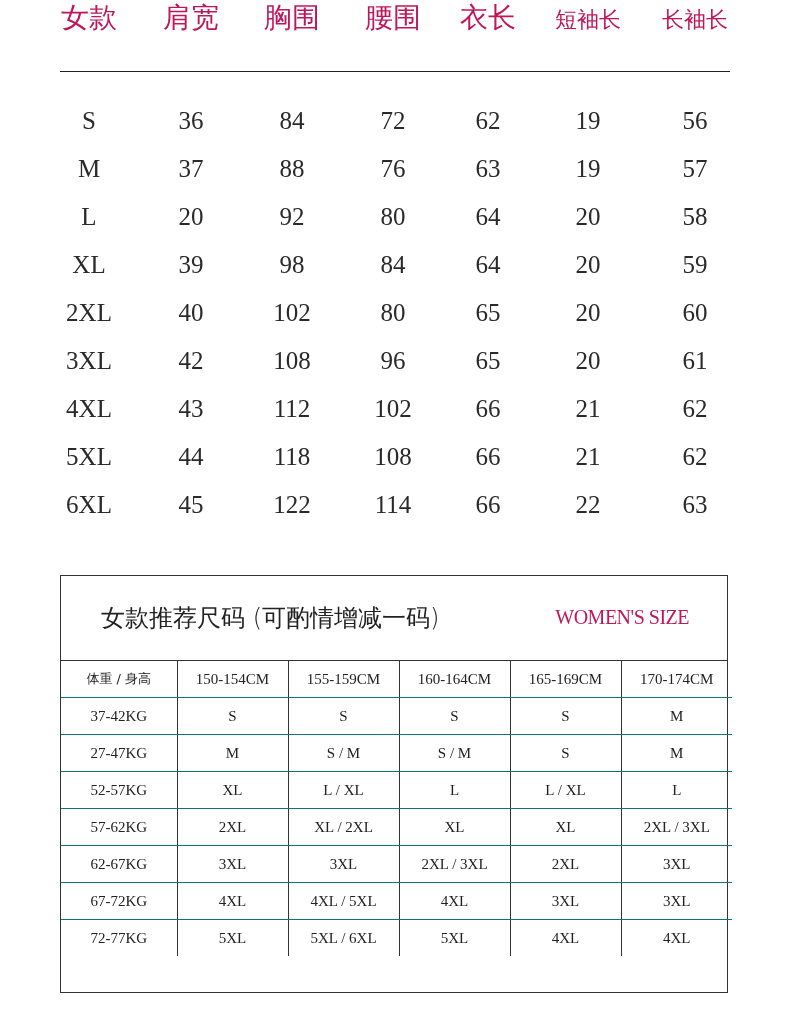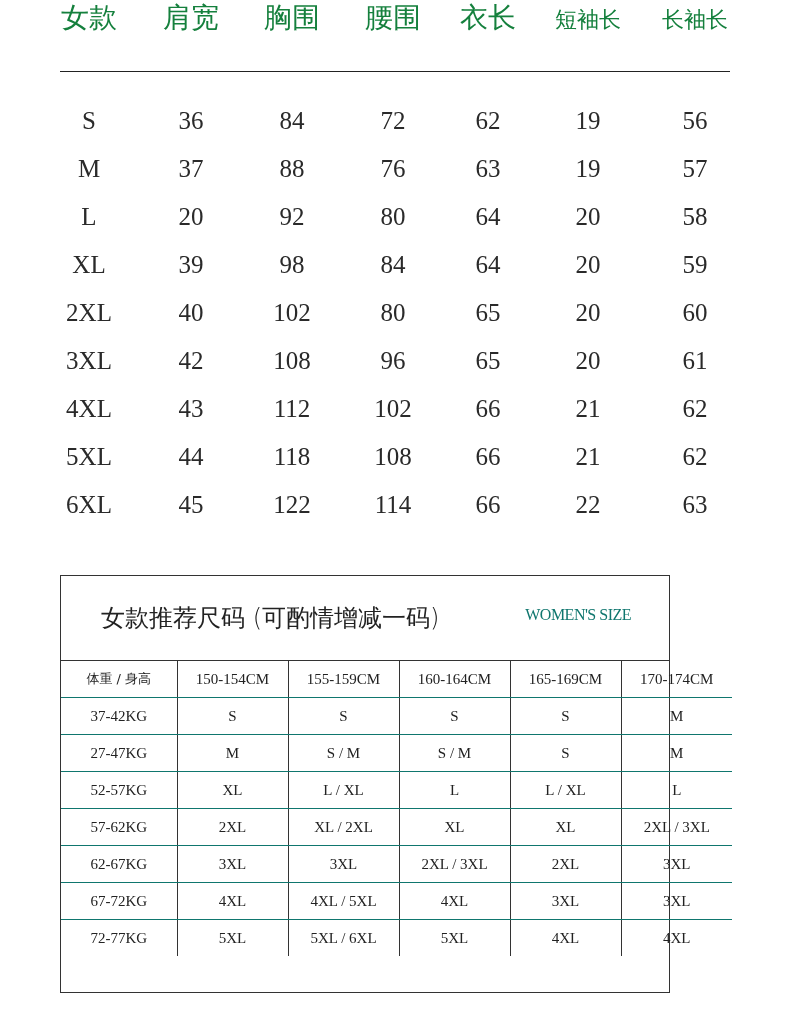--- a/index.html
+++ b/index.html
@@ -2,41 +2,41 @@
 <html><head>
 <meta charset="utf-8">
 <style>
   html, body { margin: 0; padding: 0; background: #ffffff; }
   body { width: 790px; height: 1026px; position: relative; overflow: hidden;
          font-family: "Liberation Serif", "DejaVu Serif", serif; color: #222; }
 
   
   .top-header { position: absolute; top: 0; left: 60px; width: 670px; height: 40px; }
   .top-header span { position: absolute; top: 0; font-size: 28px; line-height: 36px;
-                     font-family: "DejaVu Sans", sans-serif; font-weight: 300; color: #15803d;
+                     font-family: "DejaVu Sans", sans-serif; font-weight: 300; color: #be185d;
                      transform: translateX(-50%); white-space: nowrap; }
   .top-header span.small { font-size: 22px; top: 2px; }
   .top-rule { position: absolute; top: 71px; left: 60px; width: 670px; height: 1px; background: #222; }
 
   .top-rows { position: absolute; top: 98px; left: 0; width: 790px; }
   .top-row { position: relative; height: 48px; }
   .top-row span { position: absolute; top: 8px; font-size: 25px; line-height: 30px;
                   transform: translateX(-50%); white-space: nowrap; color: #2a2a2a; }
 
   
   .c0 { left: 89px; } .c1 { left: 191px; } .c2 { left: 292px; text-align: right; } .c3 { left: 393px; }
   .c4 { left: 488px; } .c5 { left: 588px; } .c6 { left: 695px; text-align: right; }
 
   
-  .rec { position: absolute; top: 575px; left: 60px; width: 610px; height: 418px;
+  .rec { position: absolute; top: 575px; left: 60px; width: 668px; height: 418px;
          border: 1px solid #333; box-sizing: border-box; }
   .rec-title-band { position: relative; height: 84px; border-bottom: 1px solid #333; }
   .rec-title { position: absolute; left: 40px; top: 26px; font-size: 24px;
                font-family: "DejaVu Sans", sans-serif; font-weight: 300; color: #222; }
-  .rec-title-en { position: absolute; right: 38px; top: 30px; font-size: 16px; color: #0f766e;
+  .rec-title-en { position: absolute; right: 38px; top: 30px; font-size: 20px; color: #be185d;
                   letter-spacing: -0.5px; }
   table.grid { border-collapse: collapse; width: 100%; table-layout: fixed; }
   table.grid td { border-right: 1px solid #333; border-bottom: 1px solid #0f766e; height: 36px;
                   text-align: center; font-size: 15px; color: #222; padding: 0; }
   table.grid tr td:last-child { border-right: none; }
   table.grid tr:last-child td { border-bottom: none; }
   table.grid td.hdr-cn { font-family: "DejaVu Sans", sans-serif; font-size: 13px; }
   col.w0 { width: 116px; } col.w { width: 111px; }
 </style>
 </head>

